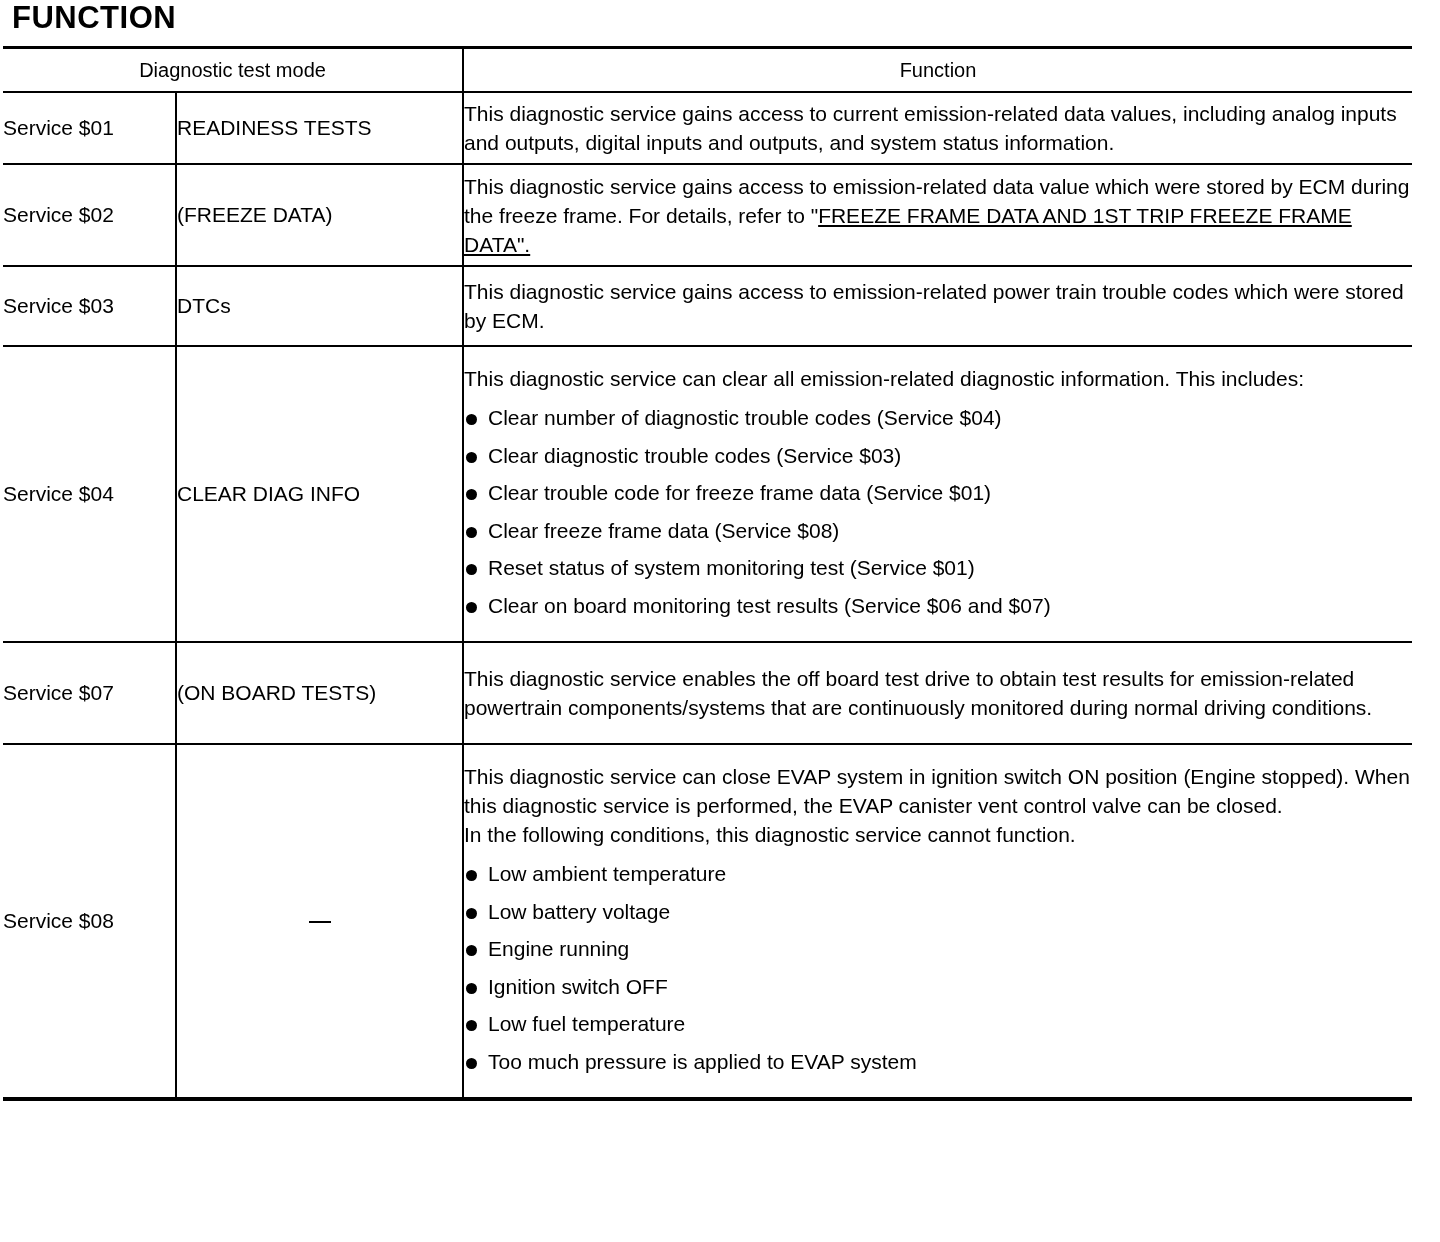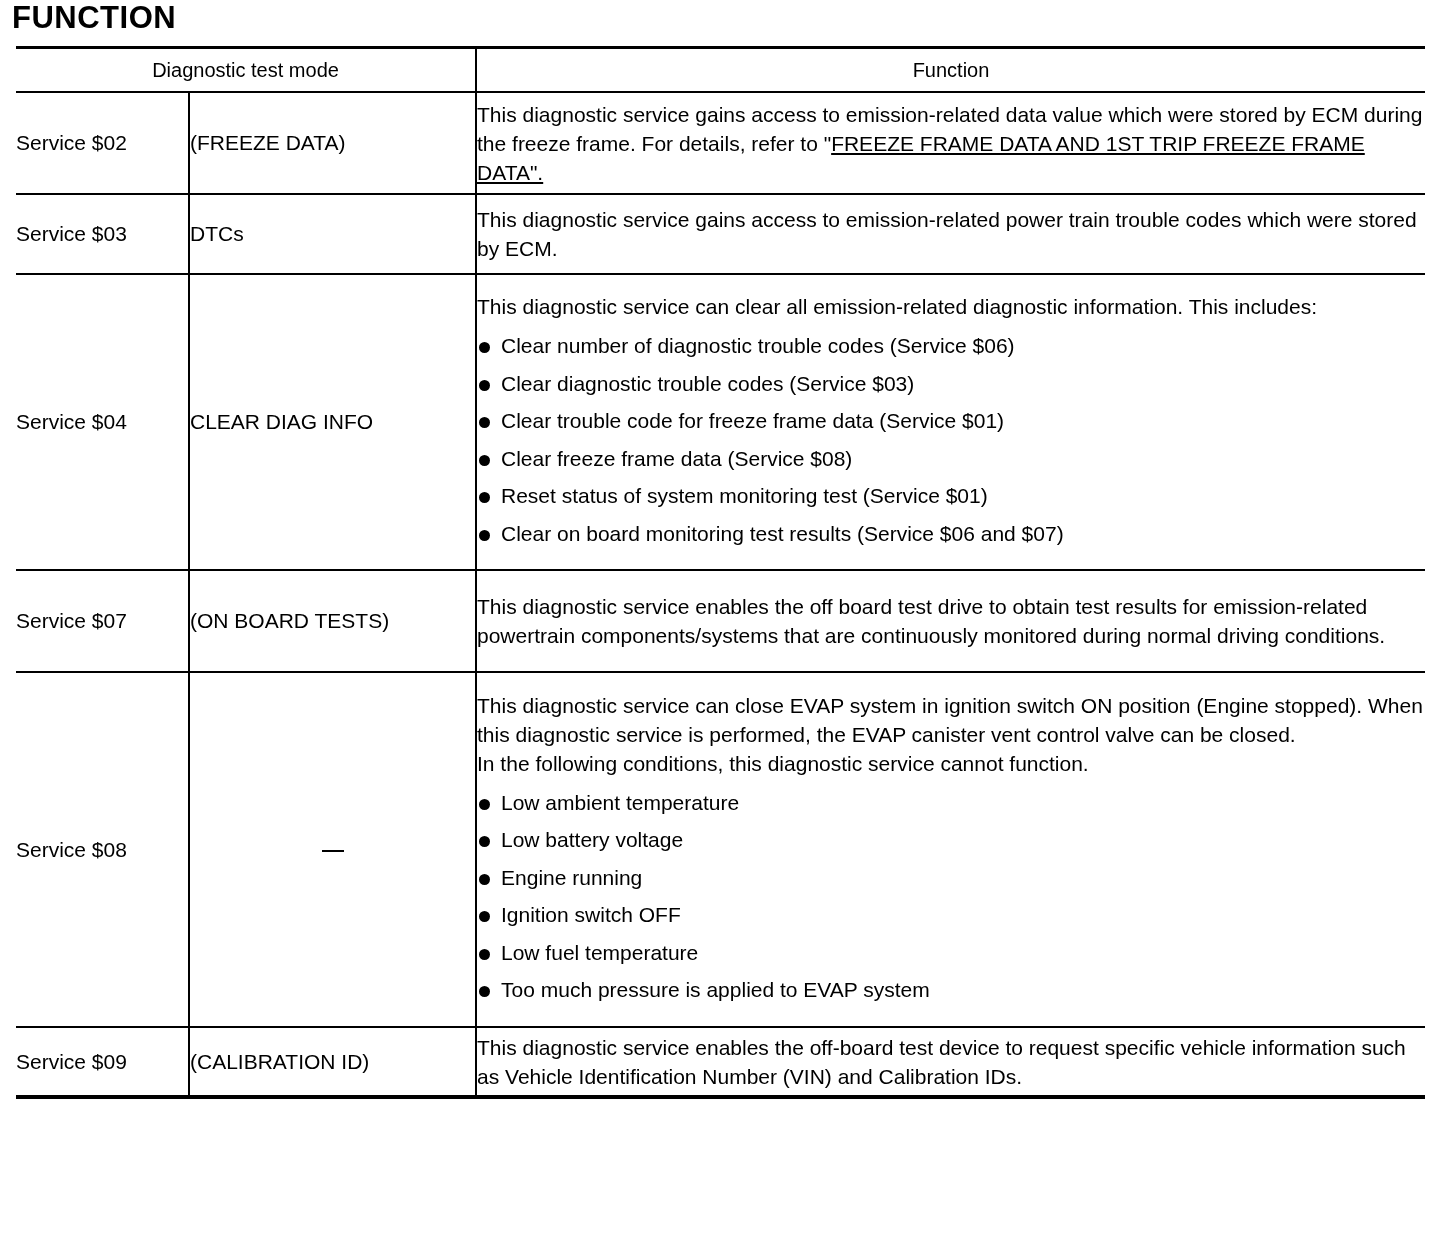--- a/index.html
+++ b/index.html
@@ -1,19 +1,19 @@
 <!DOCTYPE html>
 <html><head>
 <meta charset="utf-8">
 <style>
   html, body { margin: 0; padding: 0; background: #ffffff; }
   body { width: 1440px; height: 1242px; position: relative; font-family: "Liberation Sans", sans-serif; color: #000; overflow: hidden; }
   .title { position: absolute; left: 12px; top: 0px; font-size: 31px; font-weight: bold; letter-spacing: 0.5px; }
   table.func {
-    position: absolute; left: 16px; top: 46px; width: 1409px;
+    position: absolute; left: 3px; top: 46px; width: 1409px;
     border-collapse: collapse; table-layout: fixed;
     border-top: 3px solid #000; border-bottom: 4px solid #000;
   }
   table.func td, table.func th { border-bottom: 2px solid #000; vertical-align: middle; padding: 0; font-weight: normal; }
   table.func tr:last-child td { border-bottom: none; }
   .c1 { width: 173px; }
   .c2 { width: 287px; border-left: 2px solid #000; }
   .c3 { border-left: 2px solid #000; }
   th { font-size: 20px; text-align: center; height: 42px; }
   th.hfunc { border-left: 2px solid #000; }
@@ -38,20 +38,27 @@
     <col class="c1">
       <col class="c2">
       <col>
   </colgroup>
   <tbody>
       <tr>
     <th colspan="2">Diagnostic test mode</th>
     <th class="hfunc">Function</th>
   </tr>
 
+  <tr style="height:72px">
+    <td class="svc">Service $01</td>
+    <td class="mode c2">READINESS TESTS</td>
+    <td class="fn c3">
+          <p>This diagnostic service gains access to current emission-related data values, including analog inputs and outputs, digital inputs and outputs, and system status information.</p>
+        </td>
+  </tr>
 
   <tr style="height:102px">
     <td class="svc">Service $02</td>
     <td class="mode c2">(FREEZE DATA)</td>
     <td class="fn c3">
       <p><span>This diagnostic service gains access to emission-related data value which were stored by ECM during the freeze frame. For details, refer to "</span><span class="link">FREEZE FRAME DATA AND 1ST TRIP FREEZE FRAME DATA".</span></p>
     </td>
   </tr>
 
   <tr style="height:80px">
@@ -61,21 +68,21 @@
           <p>This diagnostic service gains access to emission-related power train trouble codes which were stored by ECM.</p>
         </td>
   </tr>
 
   <tr style="height:296px">
     <td class="svc">Service $04</td>
     <td class="mode c2">CLEAR DIAG INFO</td>
     <td class="fn c3">
       <p>This diagnostic service can clear all emission-related diagnostic information. This includes:</p>
       <ul class="bul">
-        <li>Clear number of diagnostic trouble codes (Service $06)</li>
+        <li>Clear number of diagnostic trouble codes (Service $04)</li>
         <li>Clear diagnostic trouble codes (Service $03)</li>
         <li>Clear trouble code for freeze frame data (Service $01)</li>
         <li>Clear freeze frame data (Service $08)</li>
         <li>Reset status of system monitoring test (Service $01)</li>
         <li>Clear on board monitoring test results (Service $06 and $07)</li>
       </ul>
     </td>
   </tr>
 
 
@@ -97,21 +104,14 @@
         <li>Low ambient temperature</li>
         <li>Low battery voltage</li>
         <li>Engine running</li>
         <li>Ignition switch OFF</li>
         <li>Low fuel temperature</li>
         <li>Too much pressure is applied to EVAP system</li>
       </ul>
     </td>
   </tr>
 
-  <tr style="height:70px">
-    <td class="svc">Service $09</td>
-    <td class="mode c2">(CALIBRATION ID)</td>
-    <td class="fn c3">
-          <p>This diagnostic service enables the off-board test device to request specific vehicle information such as Vehicle Identification Number (VIN) and Calibration IDs.</p>
-        </td>
-  </tr>
 </tbody>
   </table>
 
 </body></html>

